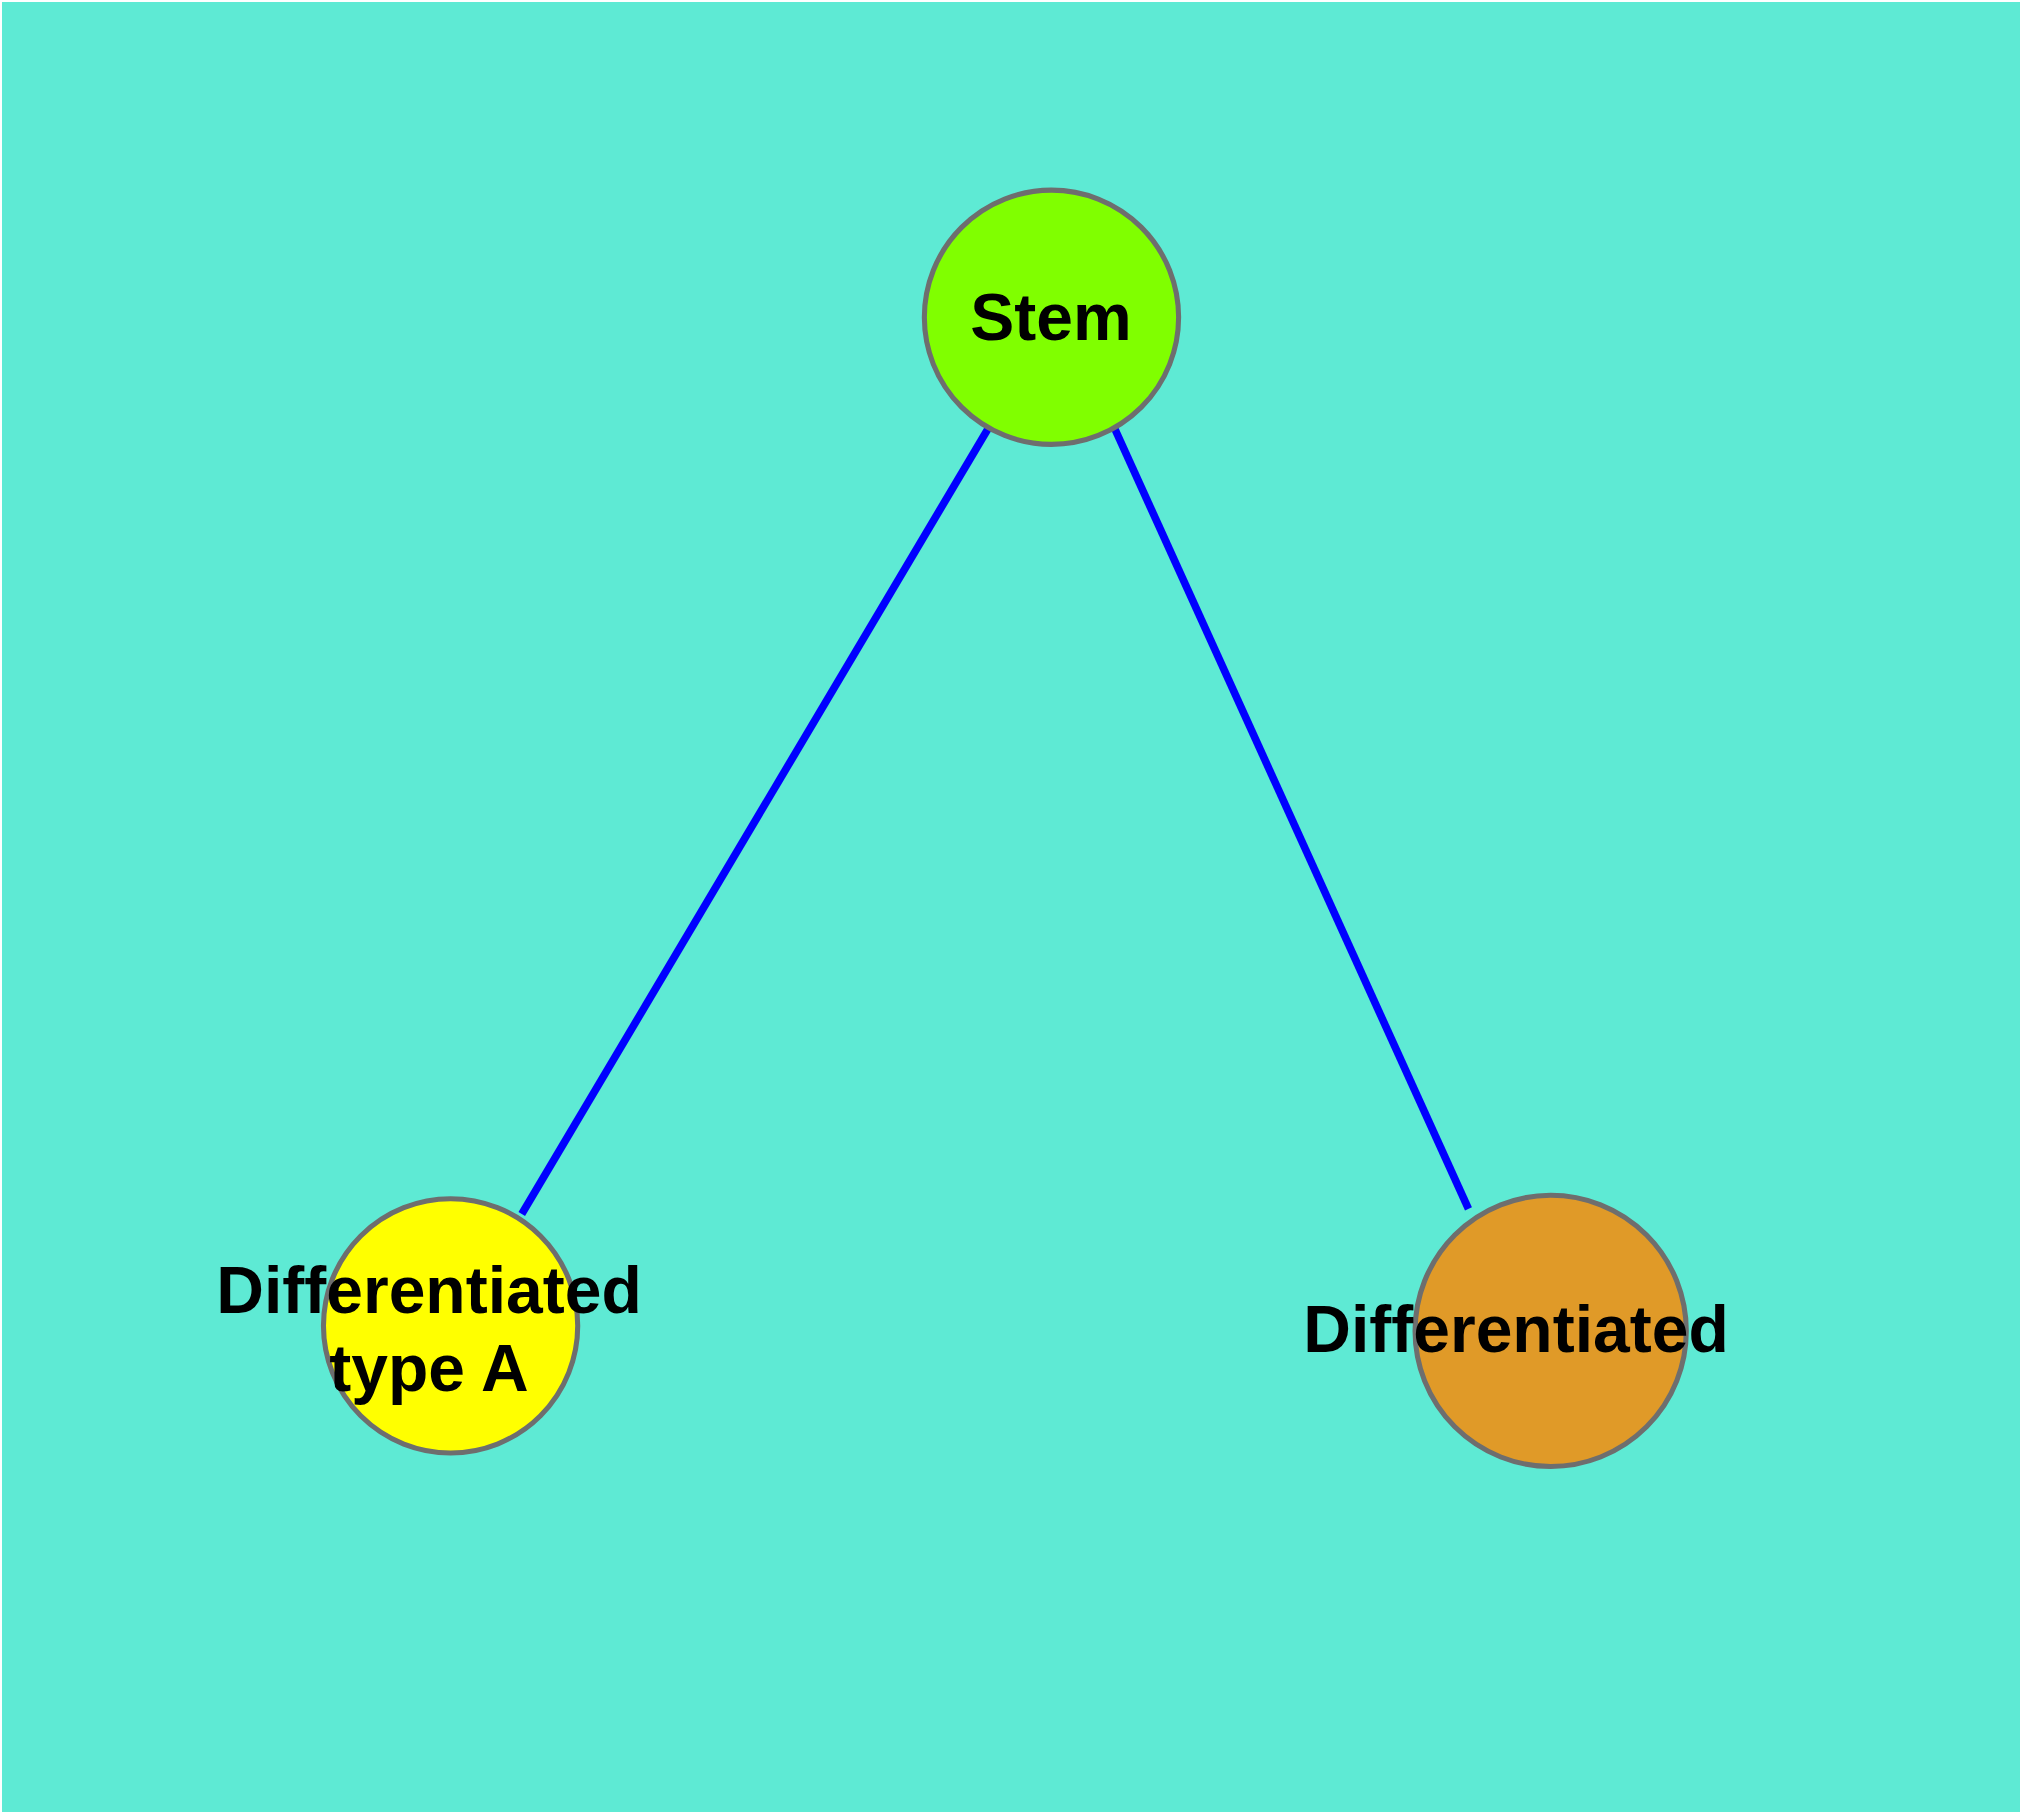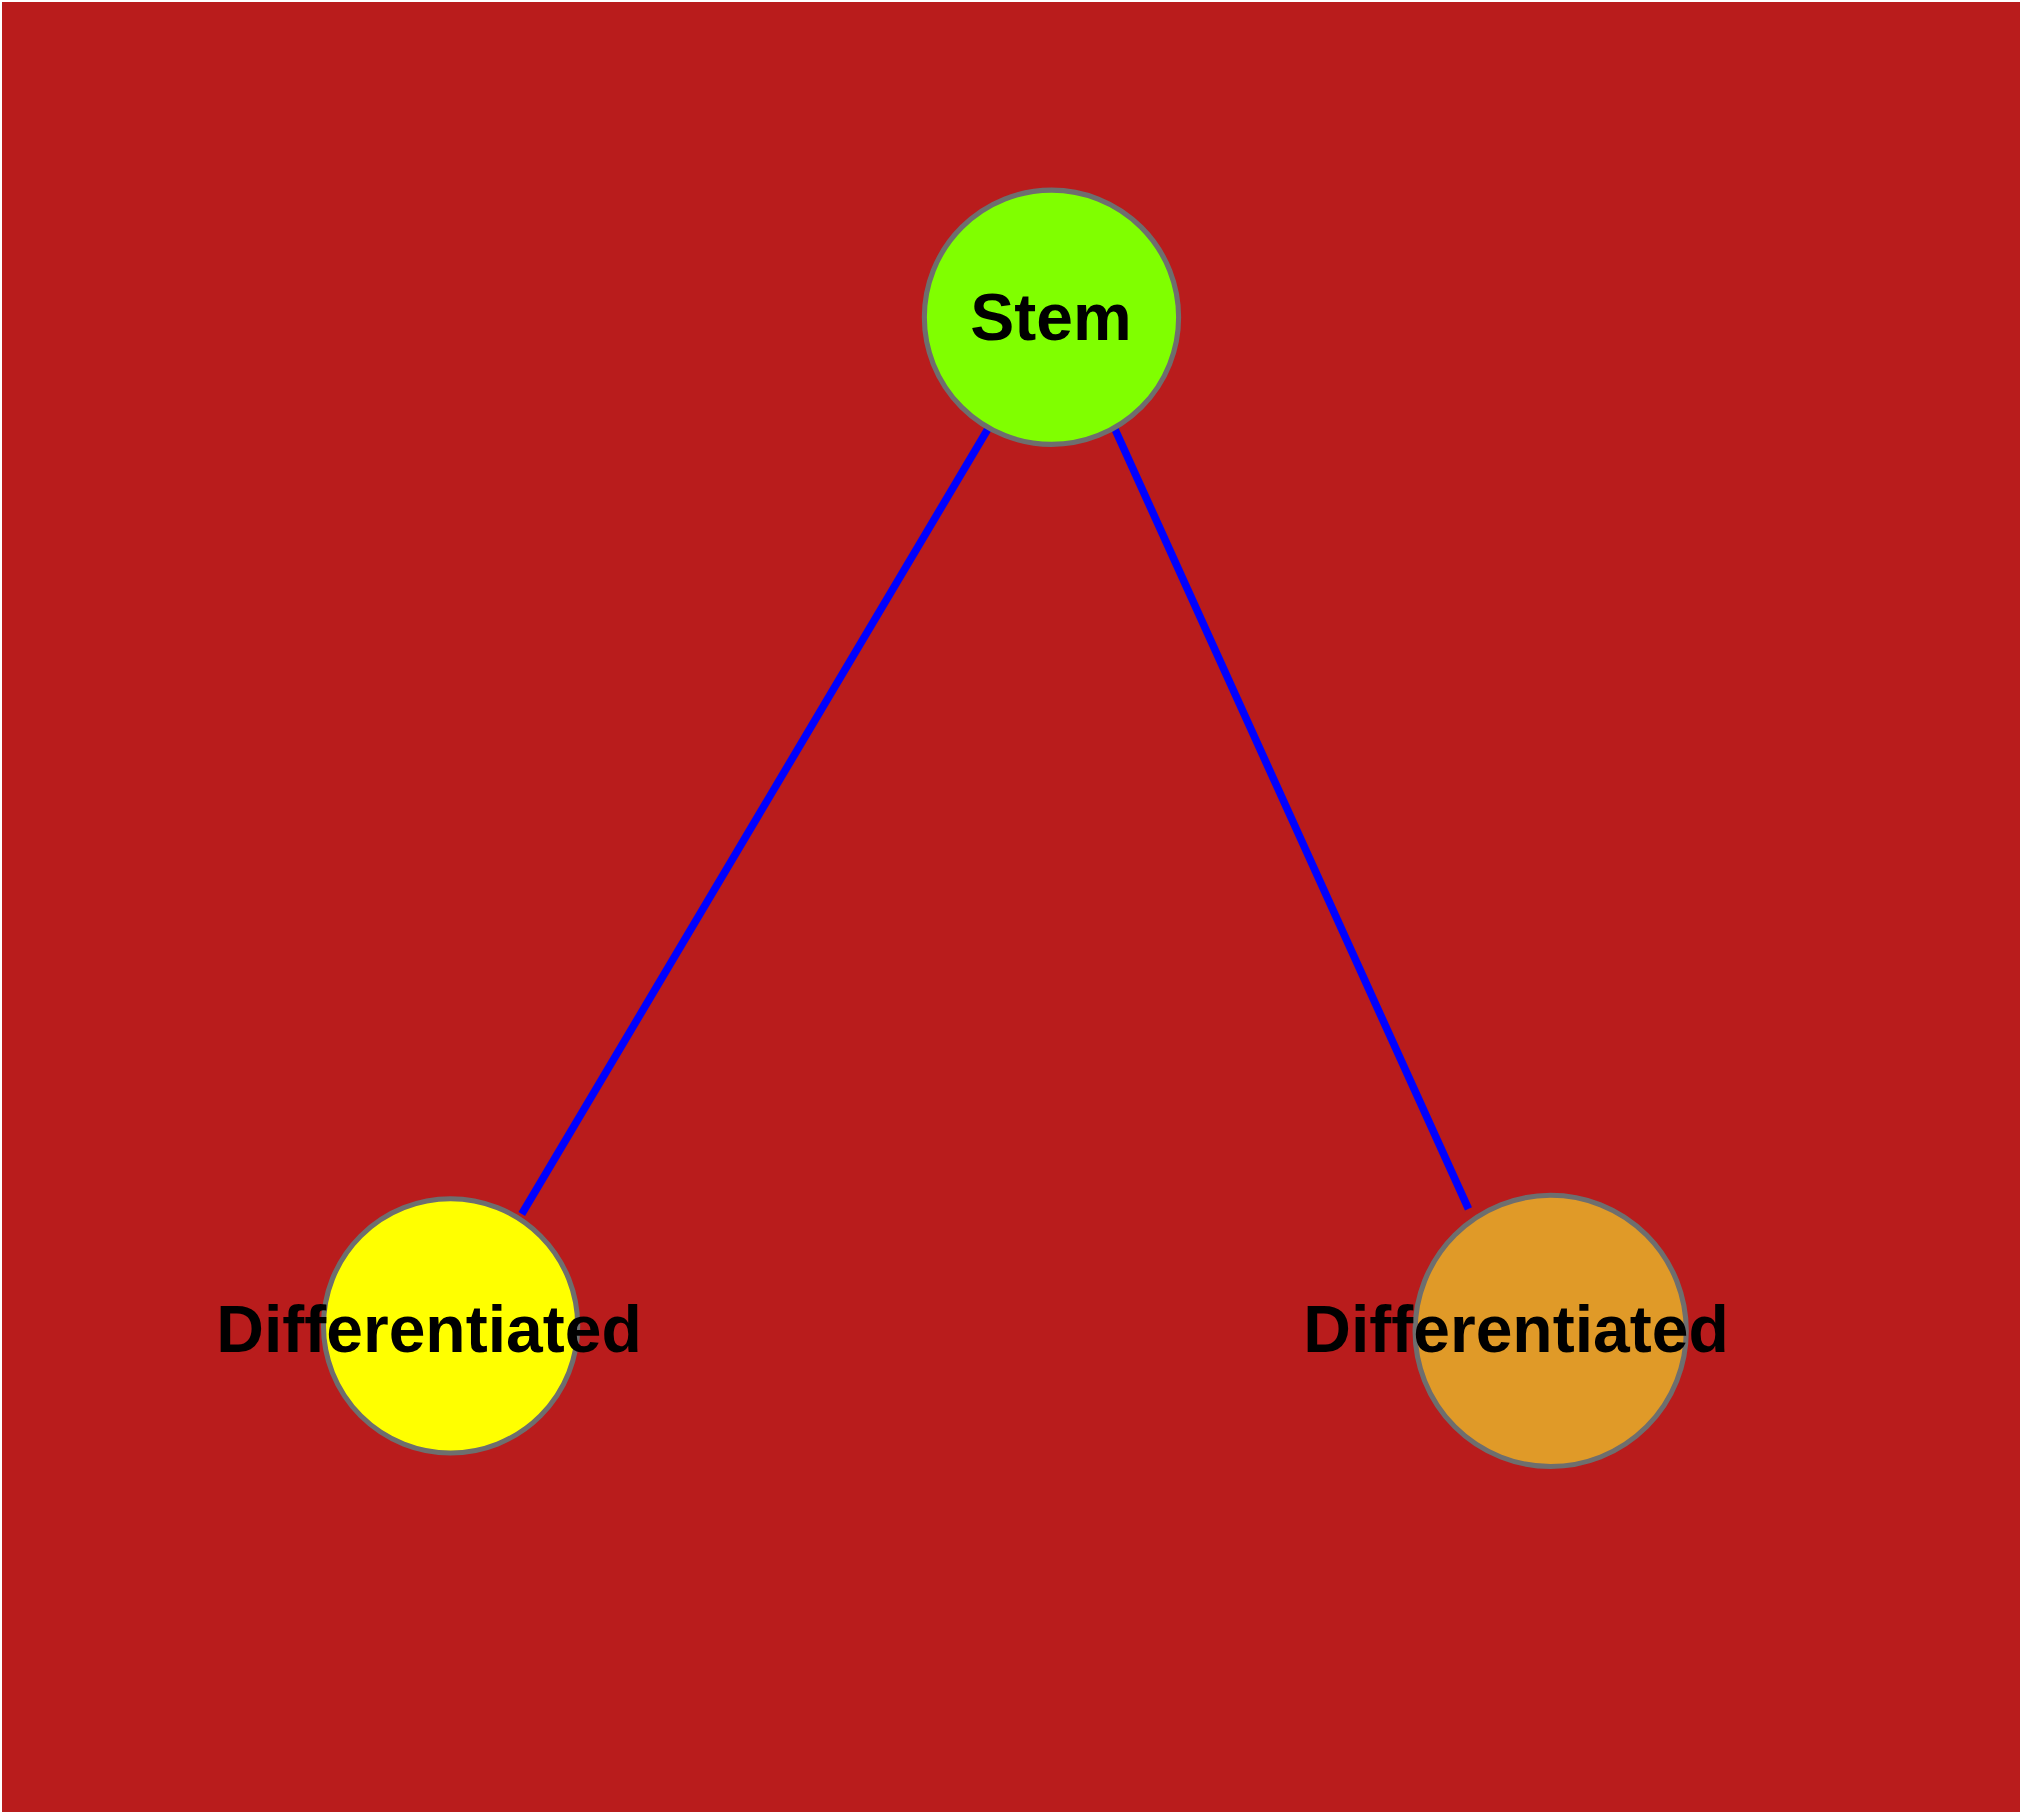--- a/index.html
+++ b/index.html
@@ -5,21 +5,21 @@
 <style>
   html, body {
     margin: 0;
     padding: 0;
     background: #ffffff;
   }
   #canvas {
     position: relative;
     width: 2021px;
     height: 1812px;
-    background: #b91c1c;
+    background: #5eead4;
     overflow: hidden;
     font-family: "Liberation Sans", "DejaVu Sans", sans-serif;
     box-sizing: border-box;
     border-top: 2.5px solid #ffffff;
     border-left: 2.5px solid #ffffff;
   }
   #graph-svg {
     position: absolute;
     left: 0;
     top: 0;
@@ -52,18 +52,18 @@
       </g>
     <g id="node-layer">
         <circle cx="1238" cy="372" r="150" fill="#80ff00" stroke="#6e6e6e" stroke-width="6"></circle>
         <circle cx="529" cy="1562" r="150" fill="#ffff00" stroke="#6e6e6e" stroke-width="6"></circle>
         <circle cx="1827" cy="1568" r="160" fill="#e09a28" stroke="#6e6e6e" stroke-width="6"></circle>
       </g>
   </svg>
 
   <div id="label-layer">
       <div class="node-label" style="left: 1049px; top: 315px;"><div>Stem</div></div>
-      <div class="node-label" style="left: 427px; top: 1327px;"><div>Differentiated</div></div>
+      <div class="node-label" style="left: 427px; top: 1327px;"><div>Differentiated</div><div>type A</div></div>
       <div class="node-label" style="left: 1514px; top: 1327px;"><div>Differentiated</div></div>
     </div>
 
 </div>
 
 
 </body></html>

